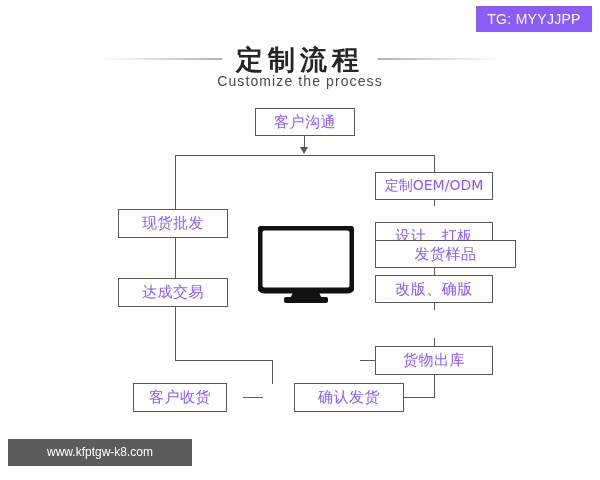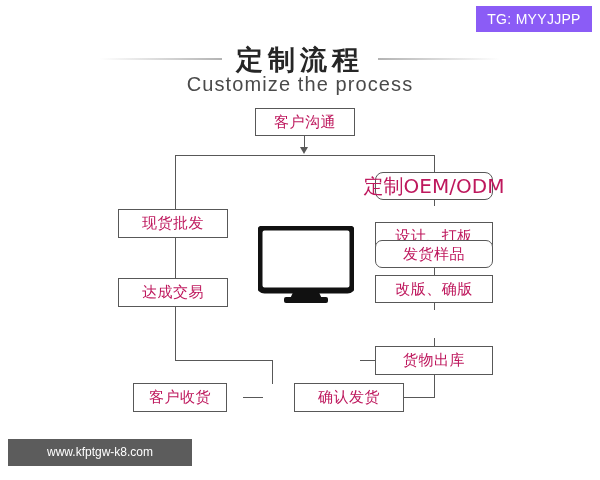--- a/index.html
+++ b/index.html
@@ -59,21 +59,21 @@
     letter-spacing: 5px;
     color: #262626;
     font-family: "DejaVu Sans", "Liberation Sans", sans-serif;
   }
   #header-subtitle {
     position: absolute;
     left: 0;
     top: 73px;
     width: 600px;
     text-align: center;
-    font-size: 20px;
+    font-size: 14px;
     letter-spacing: 1.1px;
     color: #4a4a4a;
   }
   .rule {
     position: absolute;
     top: 58px;
     height: 2px;
   }
   #rule-left {
     left: 100px;
@@ -97,26 +97,26 @@
   .node {
     position: absolute;
     border: 1.4px solid #585858;
     background: #ffffff;
     box-sizing: border-box;
     display: flex;
     align-items: center;
     justify-content: center;
     font-size: 15px;
     letter-spacing: .5px;
-    color: #be185d;
+    color: #8b5cf6;
     white-space: nowrap;
     font-family: "DejaVu Sans", "Liberation Sans", sans-serif;
     z-index: 3;
   }
-  .node.small { font-size: 20px; letter-spacing: 0; border-radius: 8px; }
+  .node.small { font-size: 14px; letter-spacing: 0; }
 
   .line {
     position: absolute;
     background: #585858;
     z-index: 1;
   }
   .line.h { height: 1.4px; }
   .line.v { width: 1.4px; }
 
   
@@ -171,21 +171,21 @@
   <div class="line h" style="left:175px; top:360px; width:98px;"></div>
 
   <div class="line v" style="left:434px; top:155px; height:17px;"></div>
 
   <div class="node small" style="left:375px; top:172px; width:118px; height:28px;">定制OEM/ODM</div>
   <div class="line v" style="left:434px; top:200px; height:6px;"></div>
 
   <div class="node" style="left:375px; top:222px; width:118px; height:28px;">设计、打板</div>
   <div class="line v" style="left:434px; top:234px; height:6px;"></div>
 
-  <div class="node" style="left:375px; top:240px; width:118px; height:28px;border-radius:7px;">发货样品</div>
+  <div class="node" style="left:375px; top:240px; width:141px; height:28px;">发货样品</div>
   <div class="line v" style="left:434px; top:268px; height:7px;"></div>
 
   <div class="node" style="left:375px; top:275px; width:118px; height:28px;">改版、确版</div>
   <div class="line v" style="left:434px; top:303px; height:7px;"></div>
 
   <div class="line v" style="left:434px; top:338px; height:8px;"></div>
 
   <div class="node" style="left:375px; top:346px; width:118px; height:29px;">货物出库</div>
 
   <div class="line h" style="left:360px; top:360px; width:16px;"></div>

